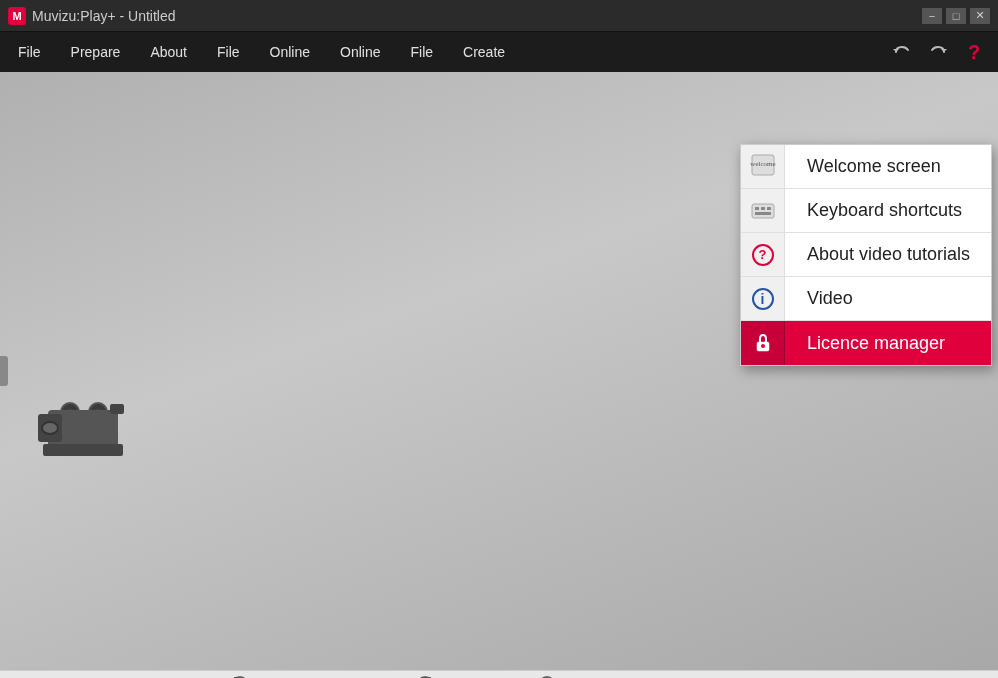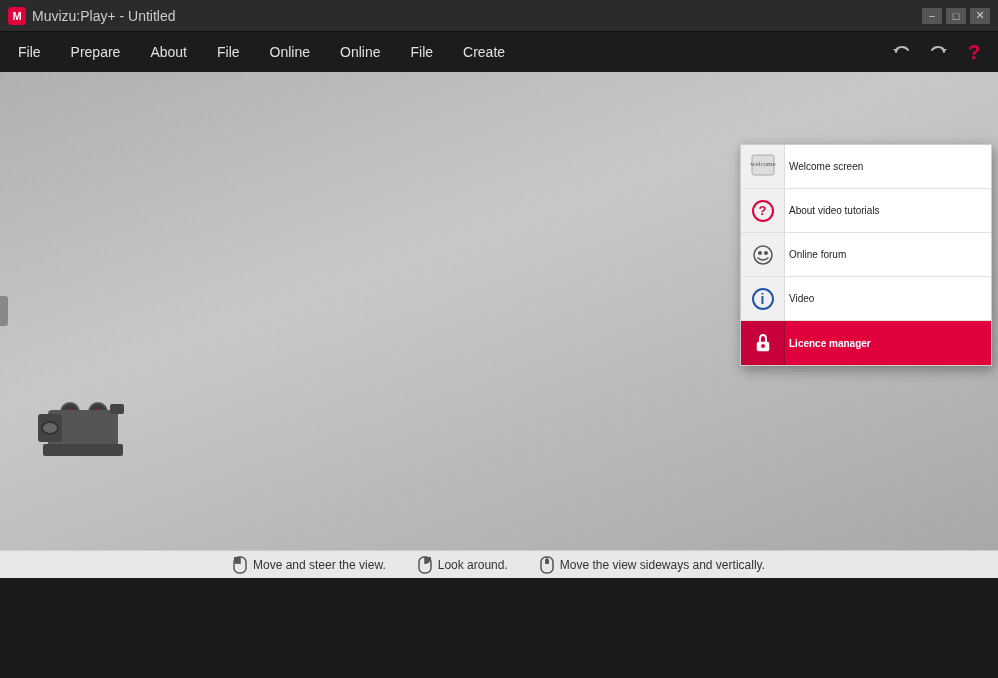--- a/index.html
+++ b/index.html
@@ -103,21 +103,21 @@
     }
     .toolbar-icon-btn.help {
       color: #e0003c;
       font-size: 22px;
       font-weight: bold;
     }
 
     
     #main-area {
       width: 998px;
-      height: 478px;
+      height: 598px;
       background: linear-gradient(160deg, #b0b0b0 0%, #c8c8c8 40%, #a8a8a8 100%);
       position: relative;
       overflow: hidden;
     }
 
     
     #camera {
       position: absolute;
       left: 38px;
       top: 330px;
@@ -239,27 +239,27 @@
       justify-content: center;
       background: #f0f0f0;
       border-right: 1px solid #ddd;
       font-size: 16px;
     }
     .dropdown-item.highlighted .dropdown-icon {
       background: #c8003a;
       border-right: 1px solid #a00030;
     }
     .dropdown-label {
-      font-size: 10px;
+      font-size: 18px;
       color: #222;
-      padding-left: 4px;
+      padding-left: 22px;
     }
     .dropdown-item.highlighted .dropdown-label {
       color: white;
-      font-weight: 700;
+      font-weight: 400;
     }
 
     
     .icon-welcome {
       font-size: 12px;
       color: #555;
       text-align: center;
       line-height: 1.1;
     }
     .icon-question {
@@ -391,39 +391,40 @@
         <div class="icon-welcome">
           <svg width="26" height="24" viewBox="0 0 26 24">
             <rect x="2" y="2" width="22" height="20" rx="2" fill="#ddd" stroke="#aaa" stroke-width="1"></rect>
             <text x="13" y="13" text-anchor="middle" font-size="7" fill="#555" font-family="serif">welcome</text>
           </svg>
         </div>
       </div>
       <span class="dropdown-label">Welcome screen</span>
     </div>
 
+    <div class="dropdown-item">
+      <div class="dropdown-icon">
+        <svg width="26" height="22" viewBox="0 0 26 22">
+          <rect x="2" y="4" width="22" height="14" rx="2" fill="#ddd" stroke="#aaa" stroke-width="1"></rect>
+          <rect x="5" y="7" width="4" height="3" rx="0.5" fill="#888"></rect>
+          <rect x="11" y="7" width="4" height="3" rx="0.5" fill="#888"></rect>
+          <rect x="17" y="7" width="4" height="3" rx="0.5" fill="#888"></rect>
+          <rect x="5" y="12" width="16" height="3" rx="0.5" fill="#888"></rect>
+        </svg>
+      </div>
+      <span class="dropdown-label">Keyboard shortcuts</span>
+    </div>
 
     <div class="dropdown-item">
       <div class="dropdown-icon">
         <div class="icon-question">?</div>
       </div>
       <span class="dropdown-label">About video tutorials</span>
     </div>
 
-    <div class="dropdown-item">
-      <div class="dropdown-icon">
-        <svg width="26" height="22" viewBox="0 0 26 22">
-          <circle cx="13" cy="11" r="9" fill="none" stroke="#555" stroke-width="1.5"></circle>
-          <circle cx="10" cy="9" r="2" fill="#555"></circle>
-          <circle cx="16" cy="9" r="2" fill="#555"></circle>
-          <path d="M8 14 Q13 18 18 14" fill="none" stroke="#555" stroke-width="1.5" stroke-linecap="round"></path>
-        </svg>
-      </div>
-      <span class="dropdown-label">Online forum</span>
-    </div>
 
     <div class="dropdown-item">
       <div class="dropdown-icon">
         <div class="icon-info">i</div>
       </div>
       <span class="dropdown-label">Video</span>
     </div>
 
     <div class="dropdown-item highlighted">
       <div class="dropdown-icon">

